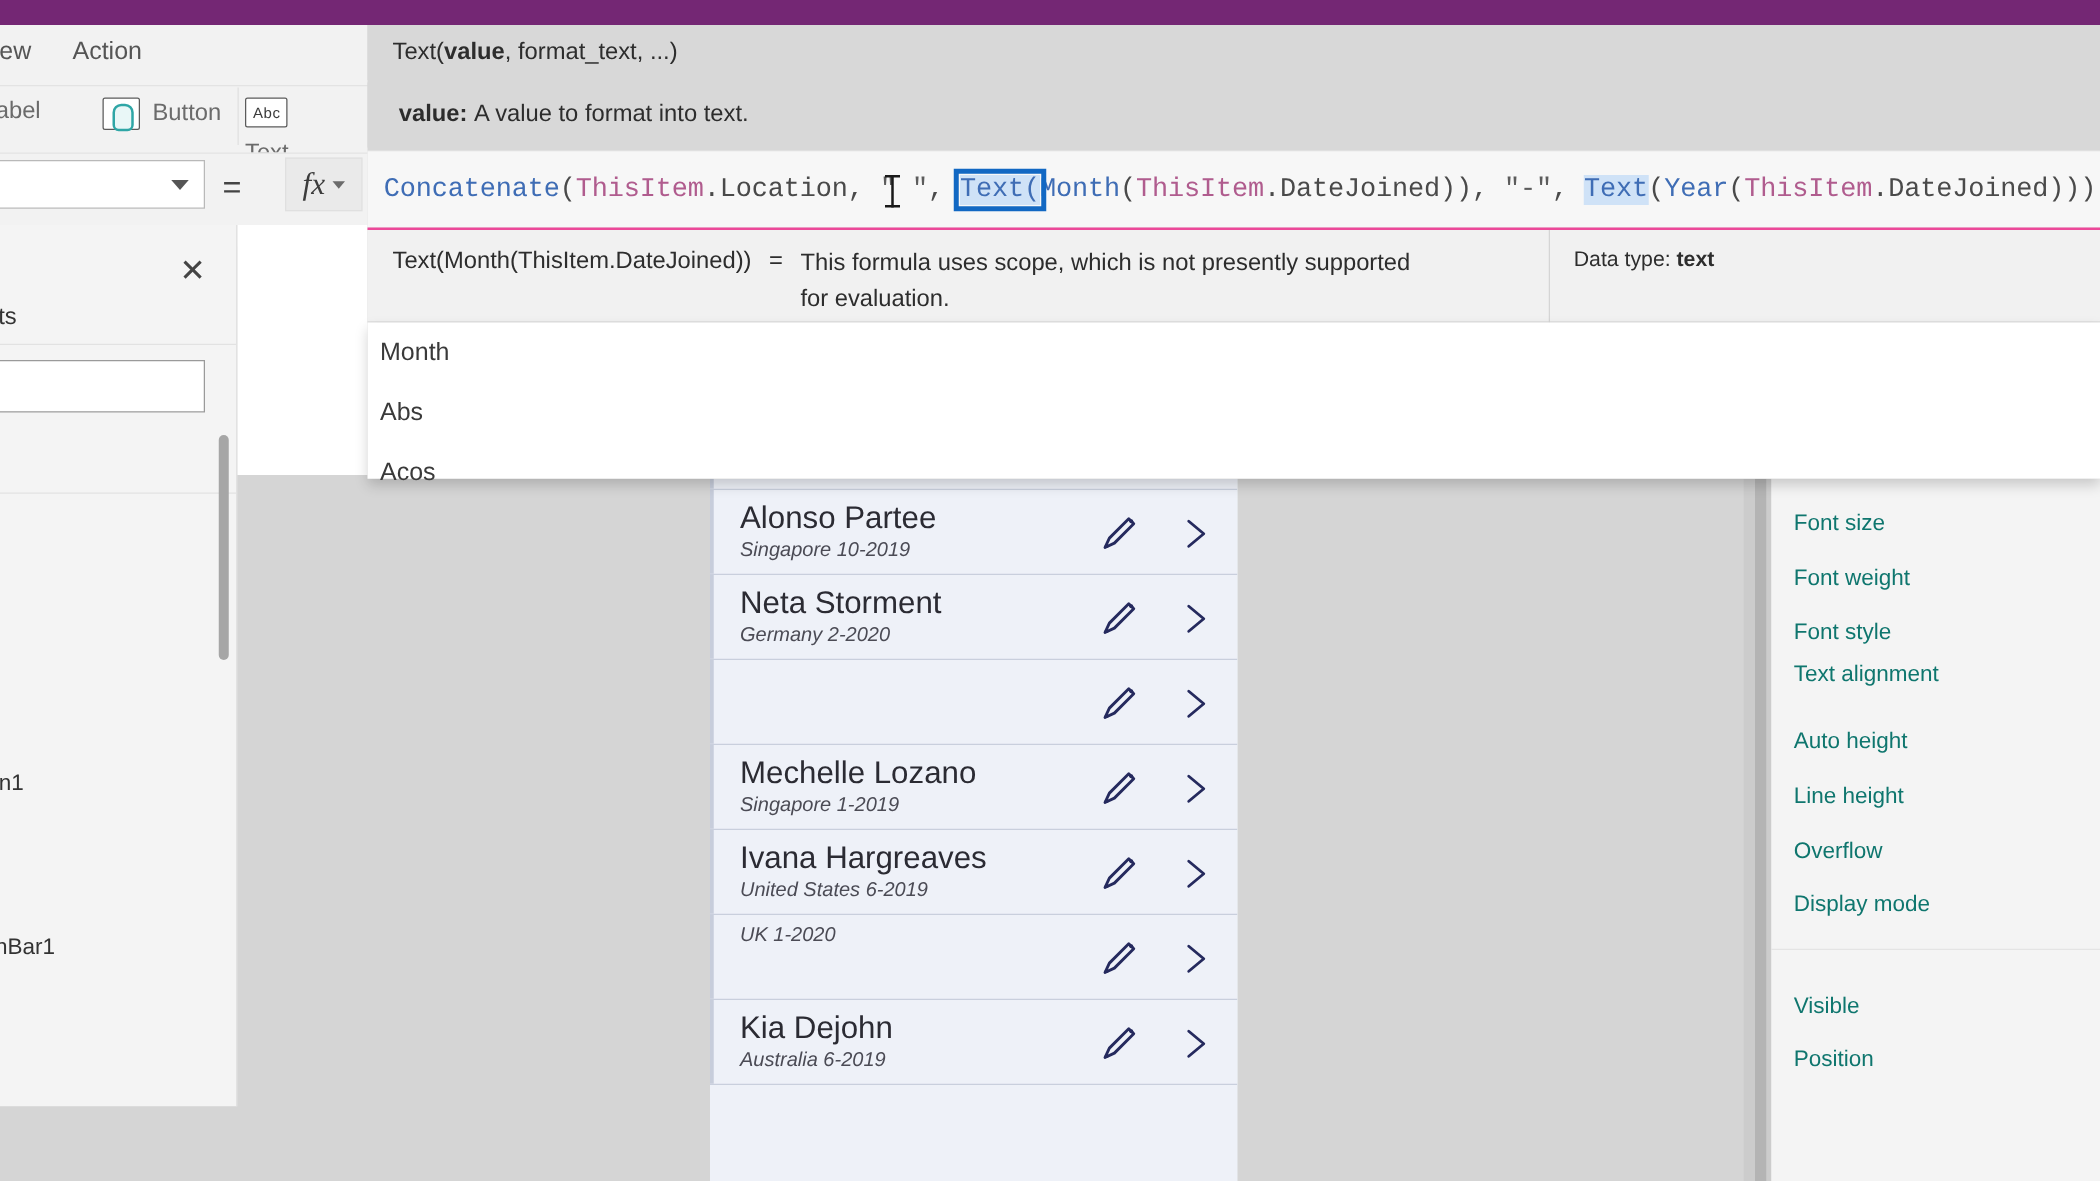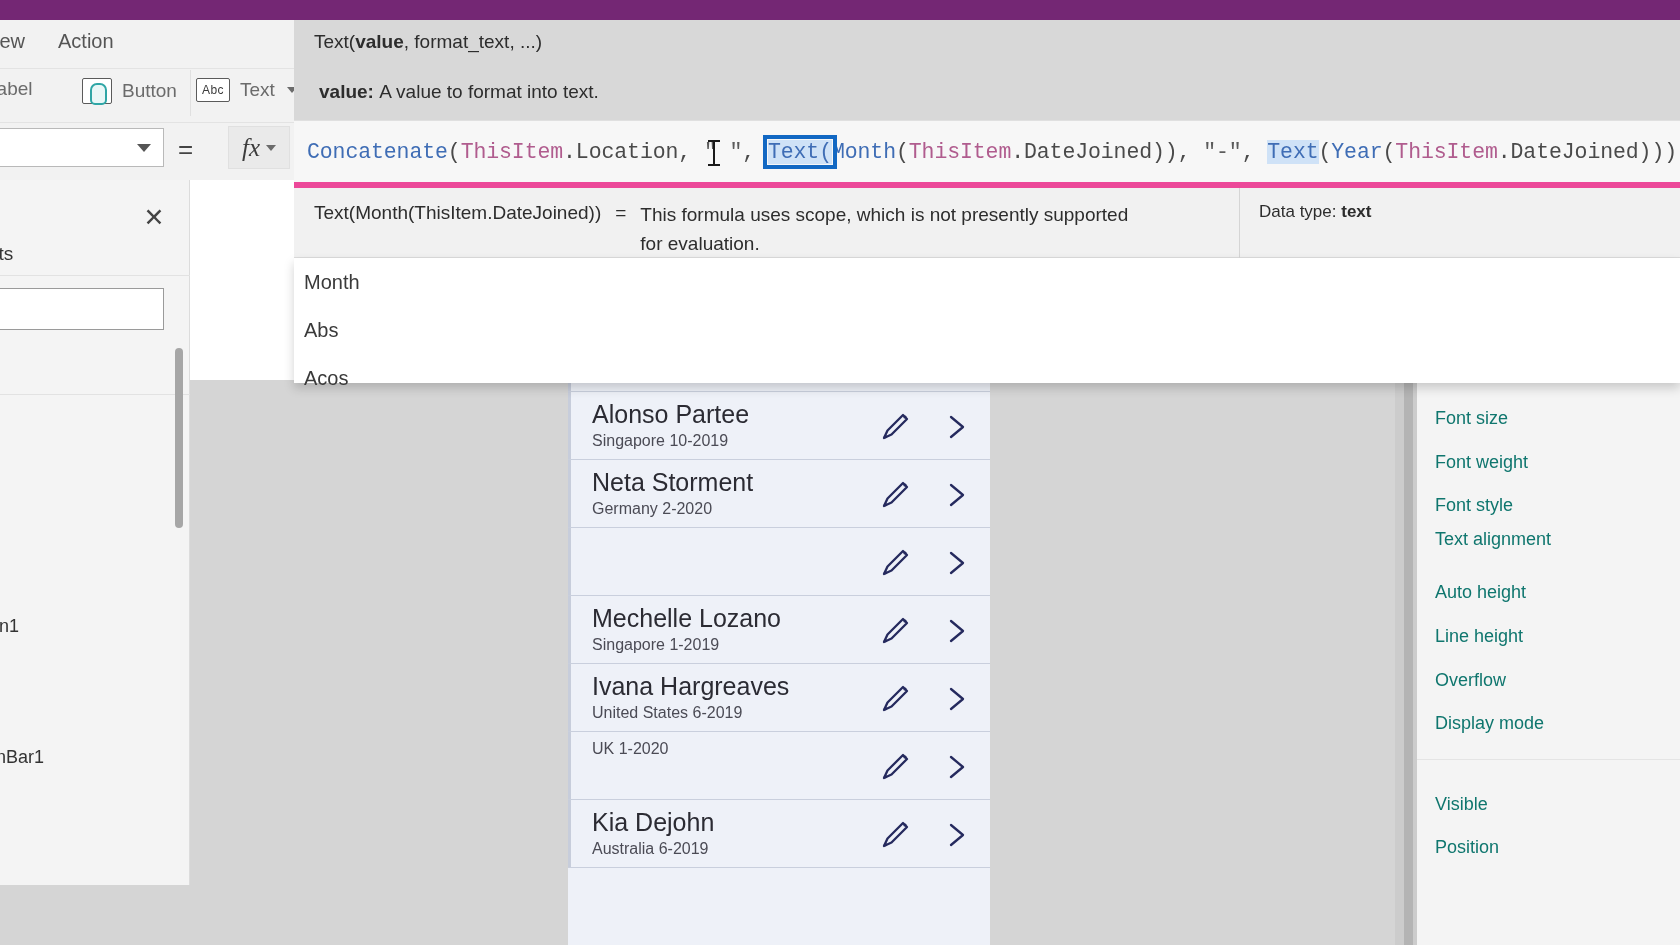--- a/index.html
+++ b/index.html
@@ -36,21 +36,21 @@
   .ribbon-row {
     position: absolute; left: 0; top: 68px; width: 1680px; height: 54px;
     background: #f2f2f2; border-top: 1px solid #e3e3e3;
   }
   .ribbon-item {
     position: absolute; top: 78px; display: flex; align-items: center;
     gap: 10px; font-size: 19px; color: #6b6b6b; white-space: nowrap;
   }
   .rb-label  { left: -14px; }
   .rb-button { left: 82px; }
-  .rb-text   { left: 196px; }
+  .rb-text   { left: 196px; flex-direction: column; }
   .ribbon-sep {
     position: absolute; top: 70px; width: 1px; height: 46px; background: #e0e0e0;
   }
   .sep-1 { left: 190px; }
 
   .ic-button-glyph {
     width: 30px; height: 26px; border: 1.6px solid #5b5b5b; border-radius: 2px;
     position: relative; background: #fff;
   }
   .ic-button-glyph::after {
@@ -145,21 +145,21 @@
     position: relative; height: 68px; background: #eef1f8;
     border-bottom: 1px solid #c9cfdd; display: flex; align-items: center;
   }
   .gal-row:first-child { margin-top: -48px; }
   .gal-texts { position: absolute; left: 24px; top: 6px; }
   .gal-name {
     font-size: 25px; color: #2b2b33; font-weight: 400;
     line-height: 32px; white-space: nowrap;
   }
   .gal-sub {
-    font-size: 16px; color: #4b4b55; line-height: 22px; white-space: nowrap;
+    font-size: 16px; color: #4b4b55; line-height: 22px; white-space: nowrap; font-style: italic;
   }
   .gal-pencil {
     position: absolute; right: 78px; top: 18px; width: 34px; height: 34px;
   }
   .gal-chev {
     position: absolute; right: 20px; top: 18px; width: 26px; height: 34px;
   }
   .gal-accent {
     position: absolute; left: 0; top: 0; width: 3px; height: 100%;
     background: #c7cddb;
@@ -227,21 +227,21 @@
   }
   .caret-i::before, .caret-i::after {
     content:""; position:absolute; left:-5px; width:12px; height:2px; background:#1a1a1a;
   }
   .caret-i::before { top: 0; }
   .caret-i::after  { bottom: 0; }
 
   
   .err-row {
     position: absolute; left: 0; top: 162px; width: 1386px; height: 76px;
-    background: #f1f1f1; border-top: 6px solid #ec4899; border-bottom: 1px solid #dcdcdc;
+    background: #f1f1f1; border-top: 2px solid #ec4899; border-bottom: 1px solid #dcdcdc;
   }
   .err-left {
     position: absolute; left: 20px; top: 12px; width: 930px;
     display: flex; gap: 14px;
   }
   .err-formula { font-size: 19px; color: #2d2d2d; white-space: nowrap; padding-top: 2px; }
   .err-eq { font-size: 19px; color: #2d2d2d; padding-top: 2px; }
   .err-msg { font-size: 19px; color: #2d2d2d; line-height: 29px; max-width: 515px; }
   .err-vsep {
     position: absolute; left: 945px; top: 0; width: 1px; height: 76px; background: #d5d5d5;

